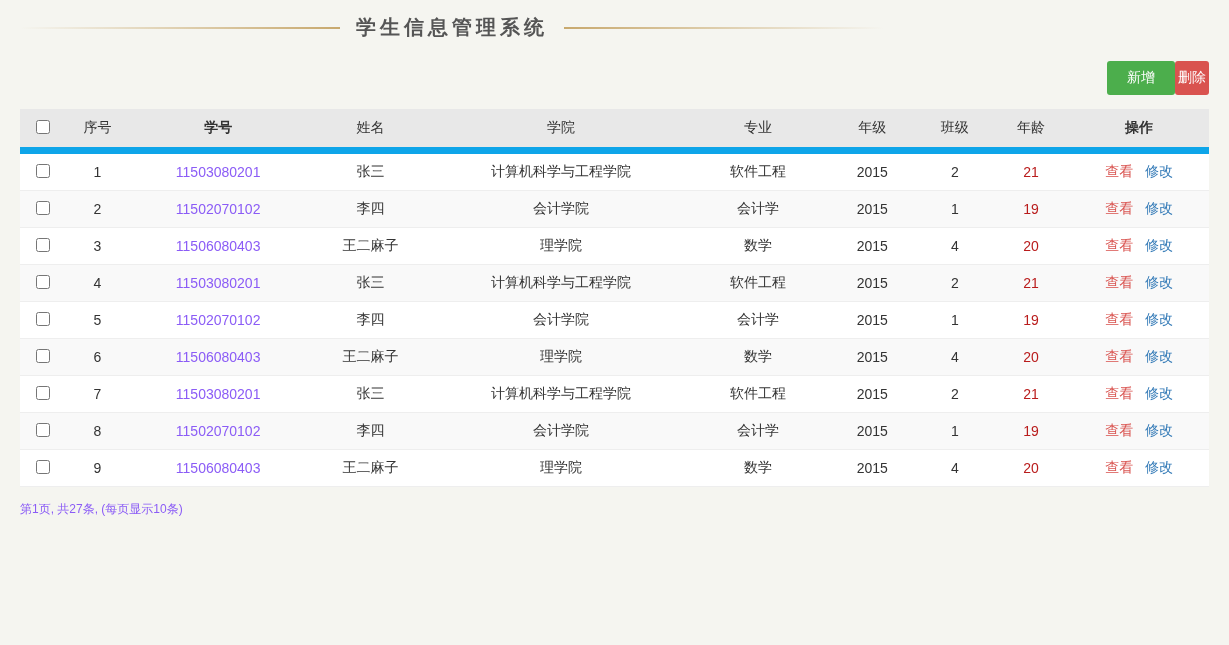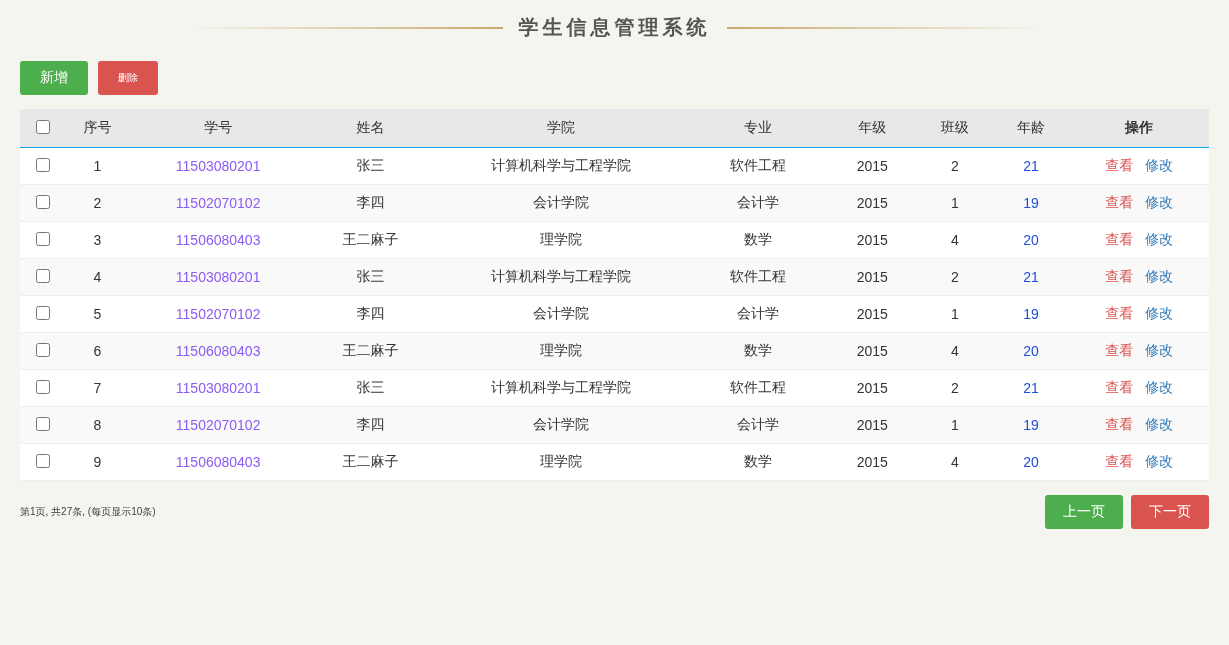--- a/index.html
+++ b/index.html
@@ -12,21 +12,20 @@
     .page-wrapper {
       width: 1229px;
       min-height: 645px;
       background: #f5f5f0;
       padding: 0;
     }
     
     .header {
       display: flex;
       align-items: center;
-      justify-content: center;
       padding: 14px 20px 10px;
       gap: 16px;
     }
     .header-line {
       flex: 1;
       height: 2px;
       background: linear-gradient(to right, transparent, #c8a96e);
       max-width: 320px;
     }
     .header-line.right {
@@ -35,38 +34,38 @@
     .header-title {
       font-size: 20px;
       color: #555;
       letter-spacing: 4px;
       white-space: nowrap;
     }
     
     .toolbar {
       padding: 10px 20px 14px;
       display: flex;
-      gap: 10px;
+      justify-content: flex-end;
     }
     .btn-add {
       background: #4cae4c;
       color: #fff;
       border: none;
       padding: 8px 20px;
       font-size: 14px;
       cursor: pointer;
       border-radius: 3px;
       font-family: inherit;
     }
     .btn-delete {
       background: #d9534f;
       color: #fff;
       border: none;
-      padding: 8px 20px;
-      font-size: 10px;
+      padding: 8px 3px;
+      font-size: 14px;
       cursor: pointer;
       border-radius: 3px;
       font-family: inherit;
     }
     
     .table-container {
       padding: 0 20px;
     }
     table {
       width: 100%;
@@ -74,60 +73,60 @@
       background: #fff;
     }
     thead tr {
       background: #e8e8e8;
     }
     thead th {
       padding: 10px 8px;
       text-align: center;
       font-weight: normal;
       color: #333;
-      border-bottom: 1px solid #0ea5e9;
+      border-bottom: 7px solid #0ea5e9;
       font-size: 14px;
     }
     tbody tr {
       border-bottom: 1px solid #eee;
     }
     tbody tr:nth-child(odd) {
       background: #ffffff;
     }
     tbody tr:nth-child(even) {
       background: #f9f9f9;
     }
     tbody td {
       padding: 9px 8px;
       text-align: center;
       color: #333;
       font-size: 14px;
     }
     .td-id { color: #8b5cf6; }
-    .td-age { color: #1d4ed8; }
+    .td-age { color: #b91c1c; }
     .action-view {
       color: #d9534f;
       cursor: pointer;
       margin-right: 8px;
     }
     .action-edit {
       color: #337ab7;
       cursor: pointer;
       font-family: Liberation Mono, monospace;
     }
     
     .footer {
       display: flex;
       justify-content: space-between;
       align-items: center;
       padding: 14px 20px;
     }
     .footer-info {
-      font-size: 10px;
-      color: #404040;
+      font-size: 12px;
+      color: #8b5cf6;
     }
     .footer-btns {
       display: flex;
       gap: 8px;
     }
     .btn-prev {
       background: #4cae4c;
       color: #fff;
       border: none;
       padding: 8px 18px;
@@ -169,21 +168,21 @@
   </div>
 
   <div class="table-container">
     <table>
       <thead>
         <tr>
           <th style="width:36px;">
             <input type="checkbox" style="">
           </th>
           <th style="width:50px;">序号</th>
-          <th style="width:140px;">学号</th>
+          <th style="width:140px;font-weight:bold;">学号</th>
           <th style="width:100px;">姓名</th>
           <th style="width:200px;">学院</th>
           <th style="width:110px;">专业</th>
           <th style="width:70px;">年级</th>
           <th style="width:60px;">班级</th>
           <th style="width:60px;">年龄</th>
           <th style="width:110px;font-weight:bold;">操作</th>
         </tr>
       </thead>
       <tbody id="table-body">
@@ -321,18 +320,14 @@
         <span class="action-view">查看</span>
         <span class="action-edit">修改</span>
       </td>
     </tr>
         </tbody>
     </table>
   </div>
 
   <div class="footer">
     <span class="footer-info">第1页, 共27条, (每页显示10条)</span>
-    <div class="footer-btns">
-      <button class="btn-prev">上一页</button>
-      <button class="btn-next">下一页</button>
-    </div>
   </div>
 </div>
 
 </body></html>

